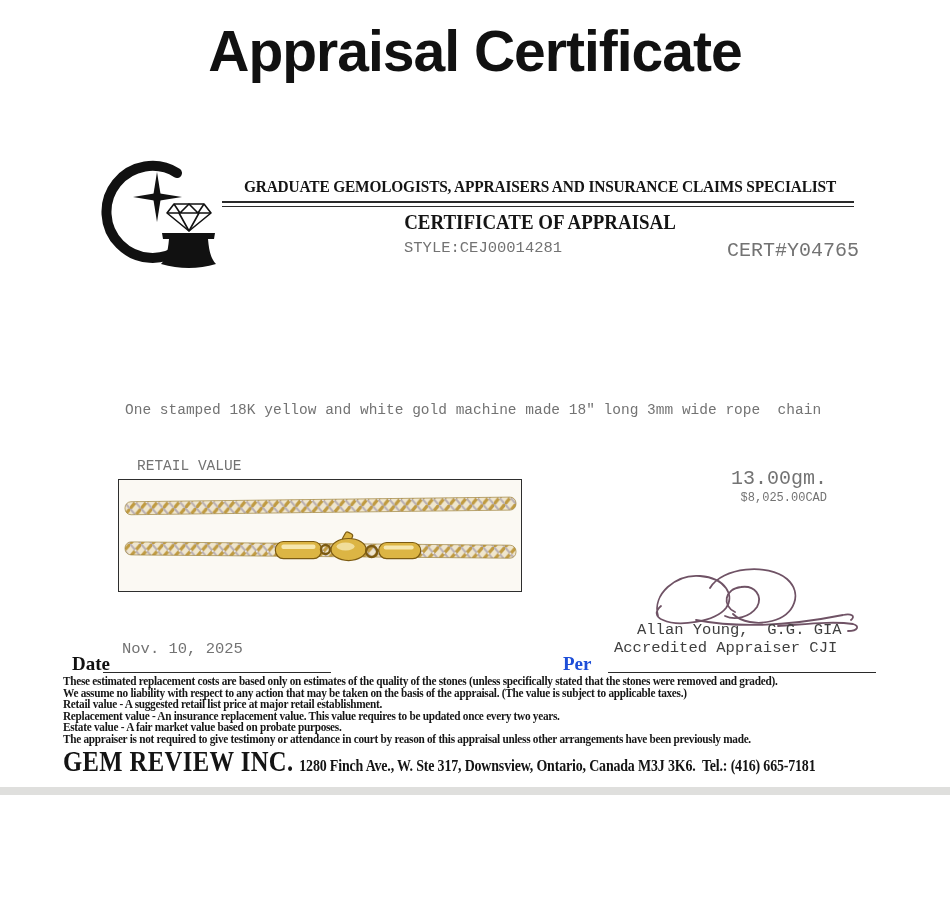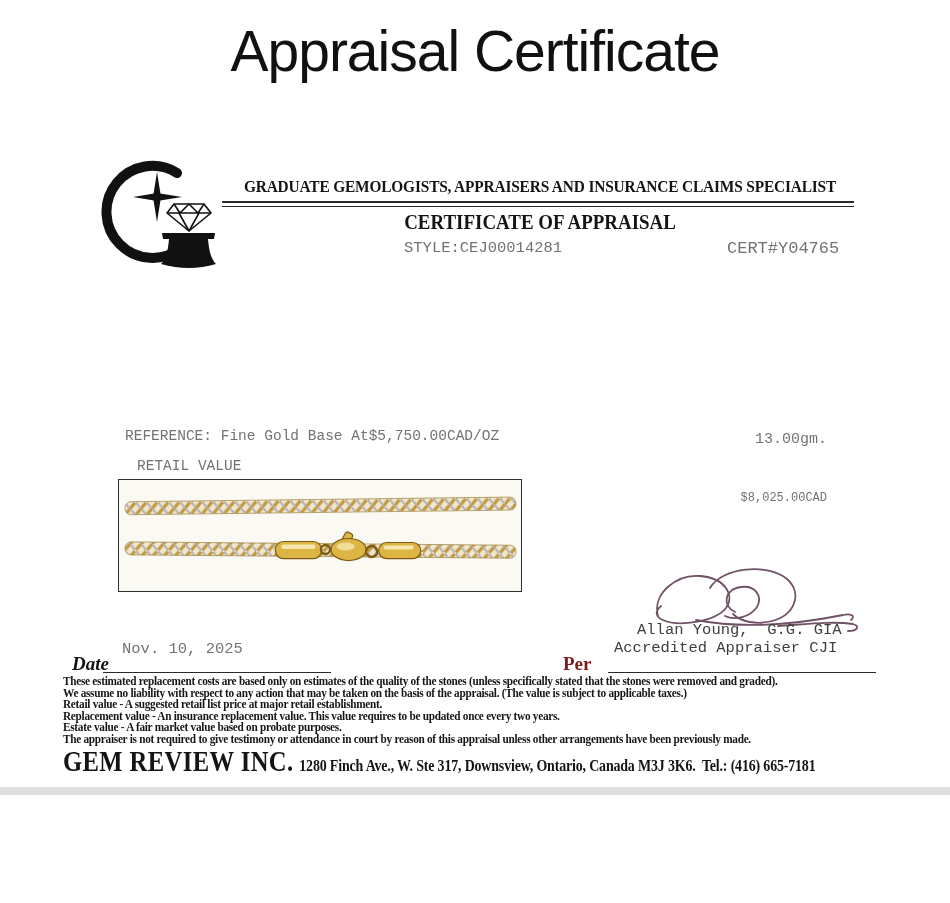--- a/index.html
+++ b/index.html
@@ -4,49 +4,49 @@
 <style>
   html,body{margin:0;padding:0;background:#ffffff;}
   .page{position:relative;width:950px;height:903px;background:#ffffff;overflow:hidden;
         font-family:"Liberation Serif",serif;color:#1c1c1c;}
   .abs{position:absolute;}
   .nowrap{white-space:nowrap;}
   .mono{font-family:"Liberation Mono","DejaVu Sans Mono",monospace;color:#737373;white-space:pre;}
 
   .page-title{top:18px;left:475px;transform:translateX(-50%);
     font-family:"Liberation Sans","DejaVu Sans",sans-serif;
-    font-size:57px;font-weight:400;letter-spacing:-1px;color:#111;}
+    font-size:57px;font-weight:700;letter-spacing:-1px;color:#111;}
 
   .org-line{top:176px;left:540px;transform:translateX(-50%) scaleX(0.88);transform-origin:center;
     font-size:17.5px;font-weight:bold;letter-spacing:-0.2px;color:#141414;}
   .double-rule{top:201px;left:222px;width:632px;height:3px;
     border-top:2.5px solid #2a2a2a;border-bottom:1.5px solid #2a2a2a;}
   .doc-title{top:209px;left:540px;transform:translateX(-50%) scaleX(0.86);transform-origin:center;
     font-size:22px;font-weight:bold;color:#141414;}
   .style-number{top:239px;left:404px;font-size:15.5px;}
-  .cert-number{top:239px;left:727px;font-size:17px;}
+  .cert-number{top:239px;left:727px;font-size:20px;}
 
   .desc{top:362px;left:125px;font-size:14.5px;line-height:19.5px;}
   .ref-line{top:428px;left:125px;font-size:14.5px;}
   .weight-label{top:443px;left:125px;font-size:14.5px;margin-top:40px;}
   .retail-label{top:458px;left:137px;font-size:14.5px;}
-  .weight-value{top:431px;right:123px;font-size:15px;font-family:Liberation Mono, monospace;}
+  .weight-value{top:467px;right:123px;font-size:20px;font-family:Liberation Mono, monospace;}
   .retail-value{top:457px;right:123px;font-size:12px;margin-top:34px;}
 
   .photo{top:479px;left:118px;width:404px;height:113px;background:#fbf9f3;
     border:1.5px solid #2e2e2e;box-sizing:border-box;}
   .photo svg{display:block;width:100%;height:100%;}
 
   .sig-svg{top:562px;left:638px;width:232px;height:78px;pointer-events:none;}
   .sig-name{top:621px;left:637px;font-size:15.5px;color:#3f3f3f;}
   .sig-title{top:639px;left:614px;font-size:15.5px;color:#3f3f3f;}
 
   .date-value{top:640px;left:122px;font-size:15.5px;color:#737373;}
-  .date-label{top:653px;left:72px;font-size:19px;font-weight:bold;color:#111;font-style:italic;}
-  .per-label{top:653px;left:563px;font-size:19px;font-weight:bold;color:#7f1d1d;}
+  .date-label{top:653px;left:72px;font-size:19px;font-weight:bold;color:#111;}
+  .per-label{top:653px;left:563px;font-size:19px;font-weight:bold;color:#1d4ed8;}
   .date-underline{top:672px;left:103px;width:228px;border-bottom:1.6px solid #2a2a2a;}
   .per-underline{top:672px;left:608px;width:268px;border-bottom:1.6px solid #2a2a2a;}
 
   .disclaimers{top:676px;left:63px;transform:scaleX(0.94);transform-origin:left top;
     font-size:12px;font-weight:bold;line-height:11.6px;letter-spacing:-0.3px;color:#161616;}
   .disclaimers div{white-space:nowrap;}
 
   .footer{top:744px;left:63px;transform:scaleX(0.82);transform-origin:left top;
     display:flex;align-items:baseline;gap:7px;white-space:nowrap;}
   .company{font-size:30px;font-weight:600;letter-spacing:0.5px;color:#141414;}
@@ -80,23 +80,23 @@
   </div>
 
   <div class="abs org-line nowrap">GRADUATE GEMOLOGISTS, APPRAISERS AND INSURANCE CLAIMS SPECIALIST</div>
   <div class="abs double-rule"></div>
   <div class="abs doc-title nowrap">CERTIFICATE OF APPRAISAL</div>
 
   <div class="abs mono style-number">STYLE:CEJ00014281</div>
   <div class="abs mono cert-number">CERT#Y04765</div>
 
   <div class="abs mono desc">
+    <div>One stamped 18K yellow and white gold machine made 18" long 3mm wide rope  chain</div>
   </div>
 
-  <div class="abs mono ref-line">REFERENCE: Fine Gold Base At$5,750.00CAD/OZ</div>
   <div class="abs mono weight-label">Item(s) weight</div>
   <div class="abs mono retail-label">RETAIL VALUE</div>
   <div class="abs mono weight-value">13.00gm.</div>
   <div class="abs mono retail-value">$8,025.00CAD</div>
 
   <div class="abs photo">
     <svg viewBox="0 0 401 110" xmlns="http://www.w3.org/2000/svg">
       <defs>
         <pattern id="rope" width="11" height="13" patternUnits="userSpaceOnUse">
           <rect width="11" height="13" fill="#efe5cd"></rect>

